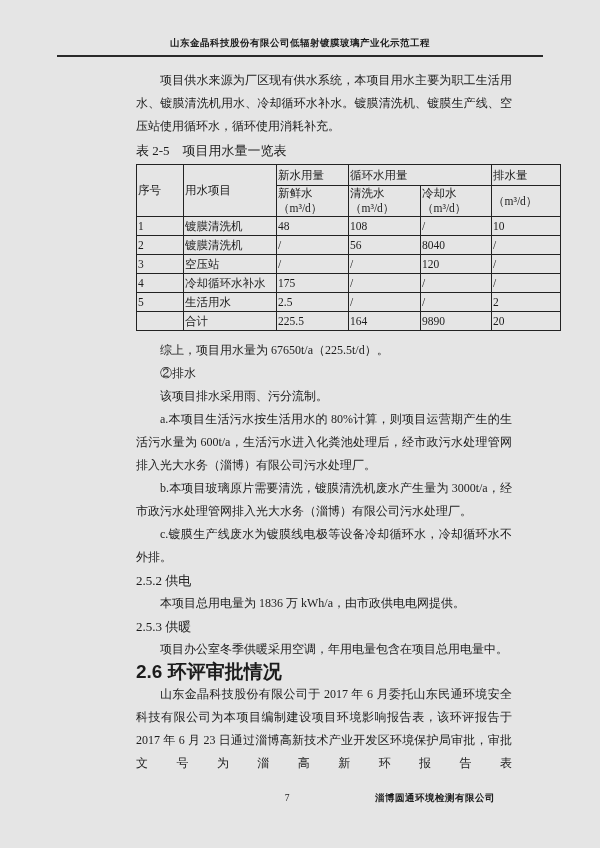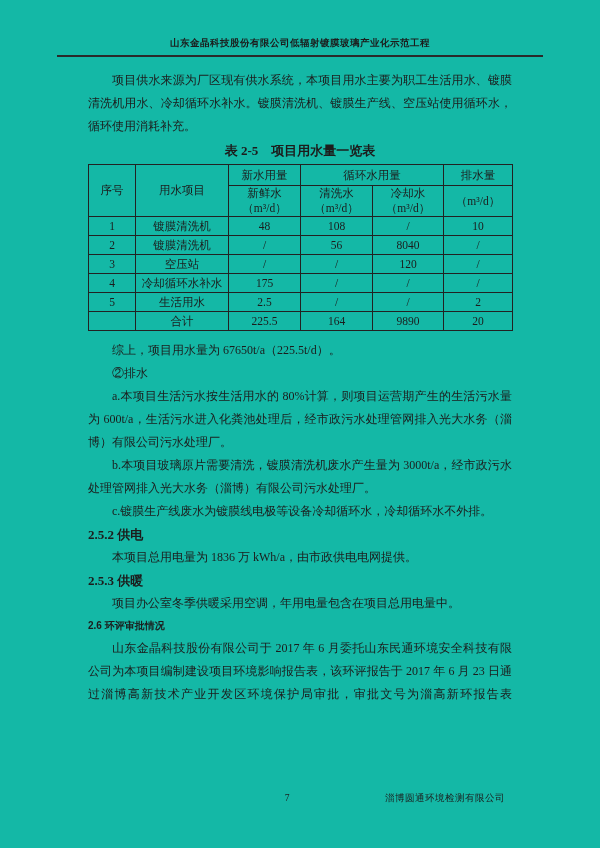--- a/index.html
+++ b/index.html
@@ -1,19 +1,19 @@
 <!DOCTYPE html>
 <html><head>
 <meta charset="utf-8">
 <style>
   html,body { margin:0; padding:0; background:#ffffff; }
   .page {
     position: relative;
     width: 600px; height: 848px;
-    background: #14b8a6;
+    background: #e5e5e5;
     color: #1c1c1c;
     font-family: "Liberation Serif", "DejaVu Serif", serif;
     overflow: hidden;
   }
   .page-header {
     margin: 0 57px;
     padding-top: 36px;
     padding-bottom: 5px;
     border-bottom: 2px solid #2a2a2a;
   }
@@ -22,79 +22,80 @@
     font-size: 9.5px;
     font-weight: bold;
     line-height: 14px;
     letter-spacing: 0.5px;
   }
   .content {
     padding: 12px 88px 0 88px;
     font-size: 12px;
     line-height: 23px;
     text-align: justify;
+    margin-left: 48px;
   }
   .content p { margin: 0; }
   .indent { text-indent: 2em; }
   .stretch-last { text-align-last: justify; }
   .table-title {
-    text-align: center;
-    font-weight: bold;
+    text-align: left;
+    font-weight: normal;
     font-size: 13px;
     line-height: 22px;
     margin: 2px 0;
   }
   table.water {
     border-collapse: collapse;
     width: 100%;
     table-layout: fixed;
   }
   table.water td {
     border: 1px solid #222;
-    text-align: center;
+    text-align: left;
     vertical-align: middle;
     font-size: 11.5px;
     padding: 0 1px;
     line-height: 15px;
   }
   tr.hrow1 td { height: 20px; }
   tr.hrow2 td { height: 30px; }
   tr.drow td { height: 18px; }
   .unit { display: block; }
   .h-sub {
-    font-weight: bold;
+    font-weight: normal;
     font-size: 13px;
     line-height: 23px;
     margin: 0;
   }
   .h-main {
     font-family: "Liberation Sans", "DejaVu Sans", sans-serif;
     font-weight: bold;
-    font-size: 10px;
+    font-size: 19px;
     line-height: 22px;
     margin: 8px 0 3px 0;
   }
   .sp-top { margin-top: 8px !important; }
   .page-footer {
     position: absolute;
     left: 0; right: 0;
     top: 788px;
     height: 20px;
     font-size: 9.5px;
     line-height: 20px;
   }
   .page-num {
     position: absolute;
     left: 0; width: 574px;
     text-align: center;
   }
   .footer-company {
     position: absolute;
-    right: 95px;
-    font-weight: normal;
+    right: 105px;
+    font-weight: bold;
     letter-spacing: 0.5px;
   }
 </style>
 </head>
 <body>
 
 <div class="page">
 
   <div class="page-header">
     <div class="title">山东金晶科技股份有限公司低辐射镀膜玻璃产业化示范工程</div>
@@ -177,20 +178,21 @@
         <td>225.5</td>
         <td>164</td>
         <td>9890</td>
         <td>20</td>
       </tr>
     </tbody>
       </table>
 
     <p class="indent sp-top">综上，项目用水量为 67650t/a（225.5t/d）。</p>
     <p class="indent">②排水</p>
+    <p class="indent">该项目排水采用雨、污分流制。</p>
     <p class="indent">a.本项目生活污水按生活用水的 80%计算，则项目运营期产生的生活污水量为 600t/a，生活污水进入化粪池处理后，经市政污水处理管网排入光大水务（淄博）有限公司污水处理厂。</p>
     <p class="indent">b.本项目玻璃原片需要清洗，镀膜清洗机废水产生量为 3000t/a，经市政污水处理管网排入光大水务（淄博）有限公司污水处理厂。</p>
     <p class="indent">c.镀膜生产线废水为镀膜线电极等设备冷却循环水，冷却循环水不外排。</p>
 
     <p class="h-sub">2.5.2 供电</p>
     <p class="indent">本项目总用电量为 1836 万 kWh/a，由市政供电电网提供。</p>
     <p class="h-sub">2.5.3 供暖</p>
     <p class="indent">项目办公室冬季供暖采用空调，年用电量包含在项目总用电量中。</p>
 
     <p class="h-main">2.6 环评审批情况</p>

